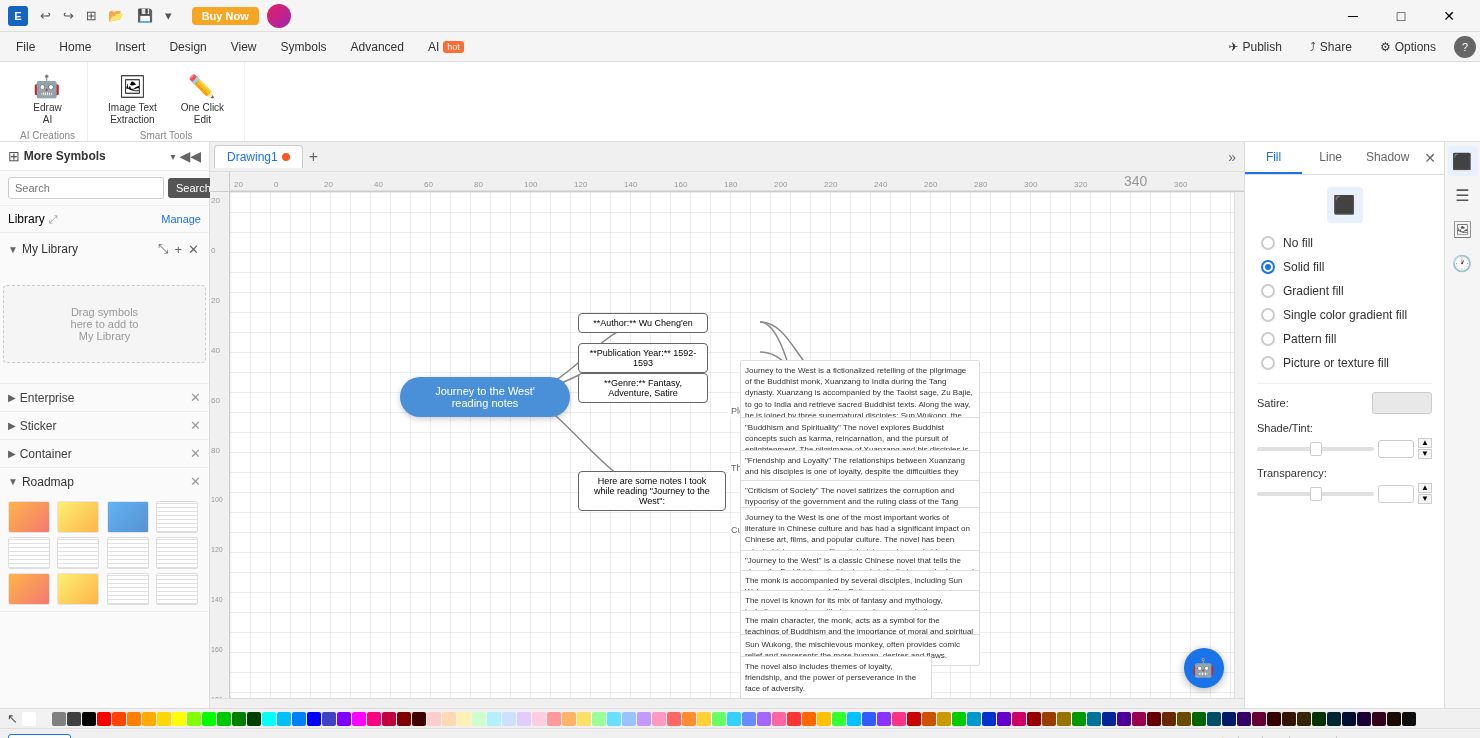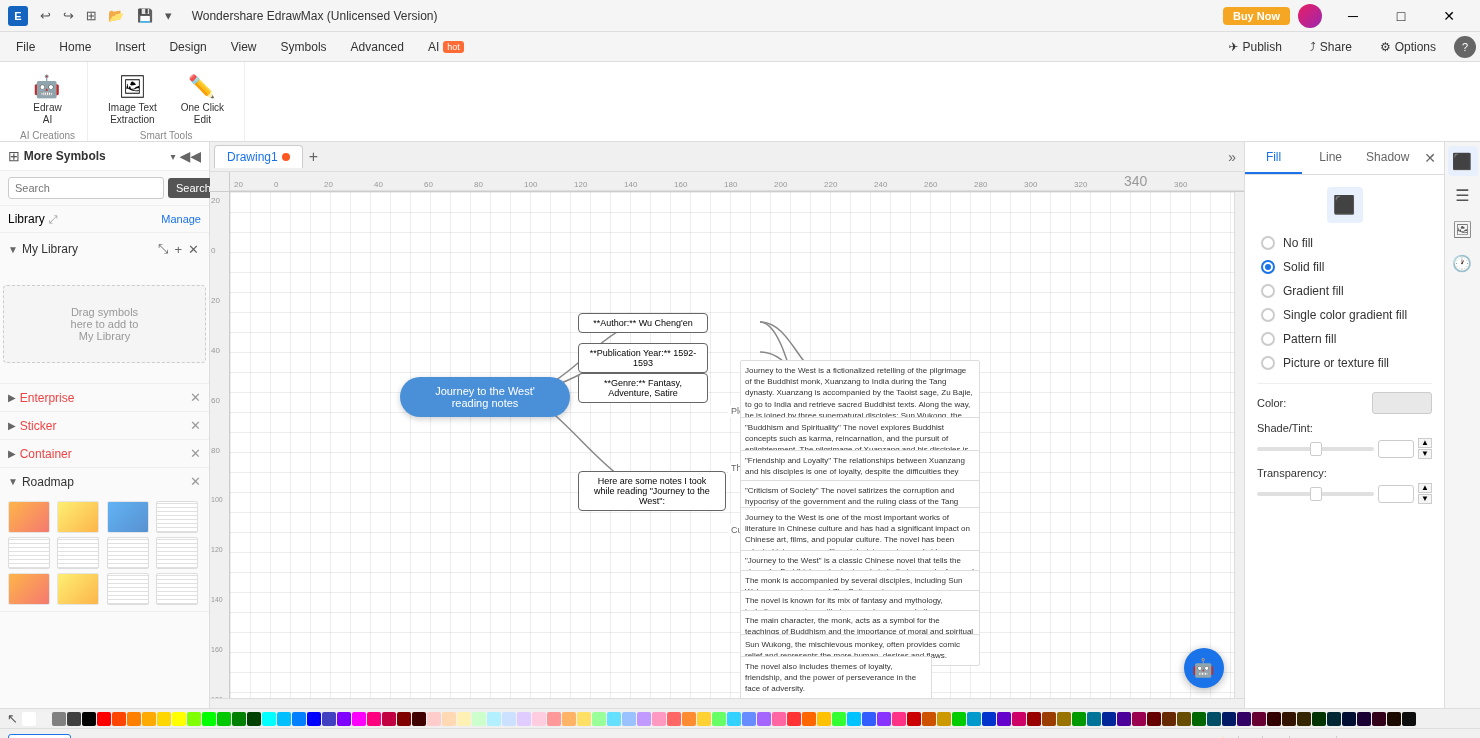--- a/index.html
+++ b/index.html
@@ -75,21 +75,21 @@
     .section-header { display: flex; align-items: center; padding: 6px 8px; cursor: pointer; }
     .section-arrow { font-size: 10px; margin-right: 4px; color: #666; }
     .section-title { font-size: 12px; color: #333; flex: 1; font-weight: 500; }
     .section-actions { display: flex; gap: 2px; }
     .section-action-btn { border: none; background: transparent; cursor: pointer; font-size: 13px; color: #666; padding: 2px; }
 
     .my-library-content { padding: 20px 3px; text-align: center; color: #999; font-size: 11px; }
     .drop-hint { background: #f5f5f5; border: 1px dashed #ccc; border-radius: 4px; padding: 20px 10px; }
 
     .other-section { display: flex; align-items: center; padding: 6px 8px; border-bottom: 1px solid #eee; cursor: pointer; }
-    .other-section-title { font-size: 12px; color: #ef4444; flex: 1; }
+    .other-section-title { font-size: 12px; color: #404040; flex: 1; }
     .other-section-x { border: none; background: transparent; cursor: pointer; font-size: 13px; color: #999; }
 
     .thumbnail-grid { display: grid; grid-template-columns: repeat(4, 1fr); gap: 4px; padding: 6px 8px; }
     .thumb { width: 42px; height: 32px; border: 1px solid #ddd; border-radius: 2px; cursor: pointer; background: #fff; display: flex; align-items: center; justify-content: center; overflow: hidden; }
     .thumb.orange { background: linear-gradient(135deg, #ff9800, #f44336); opacity: 0.7; }
     .thumb.yellow { background: linear-gradient(135deg, #ffeb3b, #ff9800); opacity: 0.7; }
     .thumb.blue { background: linear-gradient(135deg, #2196f3, #1565c0); opacity: 0.7; }
     .thumb.lines { background: repeating-linear-gradient(0deg, #e0e0e0, #e0e0e0 1px, #fff 1px, #fff 4px); }
 
     
@@ -192,21 +192,20 @@
 <div id="titlebar">
   <div class="app-icon">E</div>
   <div class="quick-access">
     <button class="quick-btn" title="Undo">↩</button>
     <button class="quick-btn" title="Redo">↪</button>
     <button class="quick-btn" title="New">⊞</button>
     <button class="quick-btn" title="Open">📂</button>
     <button class="quick-btn" title="Save">💾</button>
     <button class="quick-btn">▾</button>
   </div>
-  <span class="title-text">Wondershare EdrawMax (Unlicensed Version)</span>
   <button class="buy-btn">Buy Now</button>
   <div class="user-avatar"></div>
   <div class="win-controls">
     <button class="win-btn">─</button>
     <button class="win-btn">□</button>
     <button class="win-btn close">✕</button>
   </div>
 </div>
 
 <div id="menubar">
@@ -553,21 +552,21 @@
       </div>
 
       <div class="fill-option">
         <div class="radio-circle"></div>
         <span>Picture or texture fill</span>
       </div>
 
       <hr class="fill-section-divider">
 
       <div class="color-row">
-        <span class="color-label">Color:</span>
+        <span class="color-label">Satire:</span>
         <div class="color-box"></div>
       </div>
 
       <div class="shade-row">
         <div class="shade-label">
           <span>Shade/Tint:</span>
         </div>
         <div style="display:flex; align-items:center; gap:4px;">
           <div class="shade-slider">
             <div class="shade-slider-thumb"></div>

